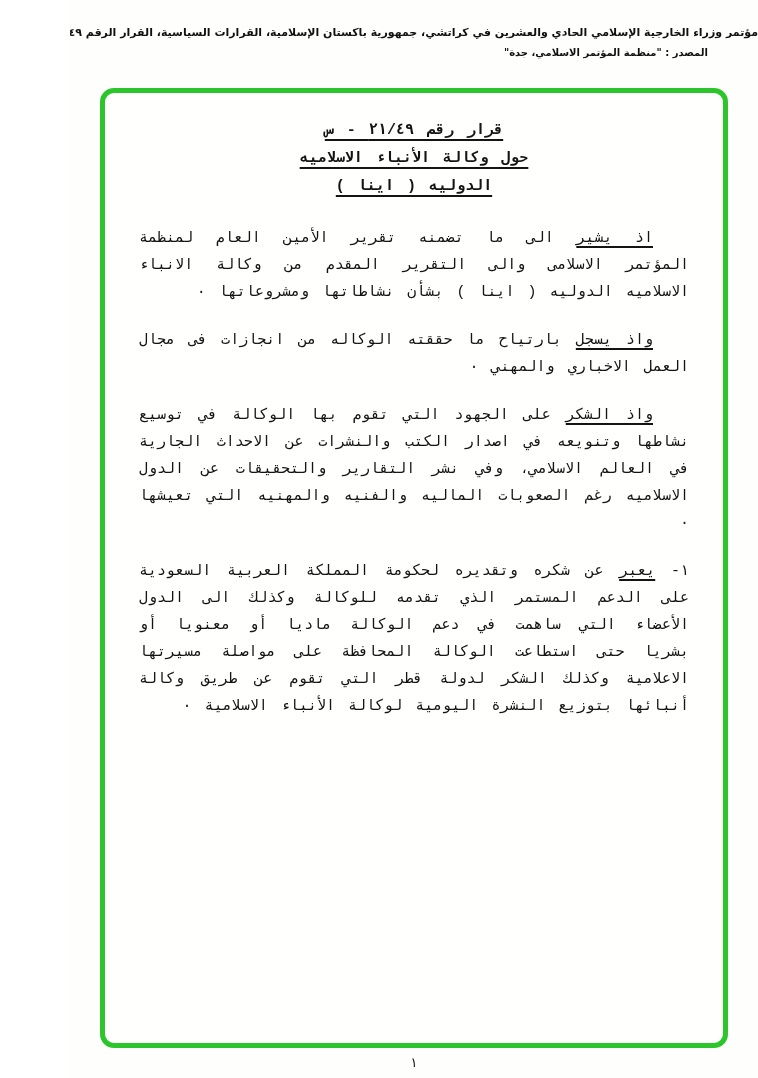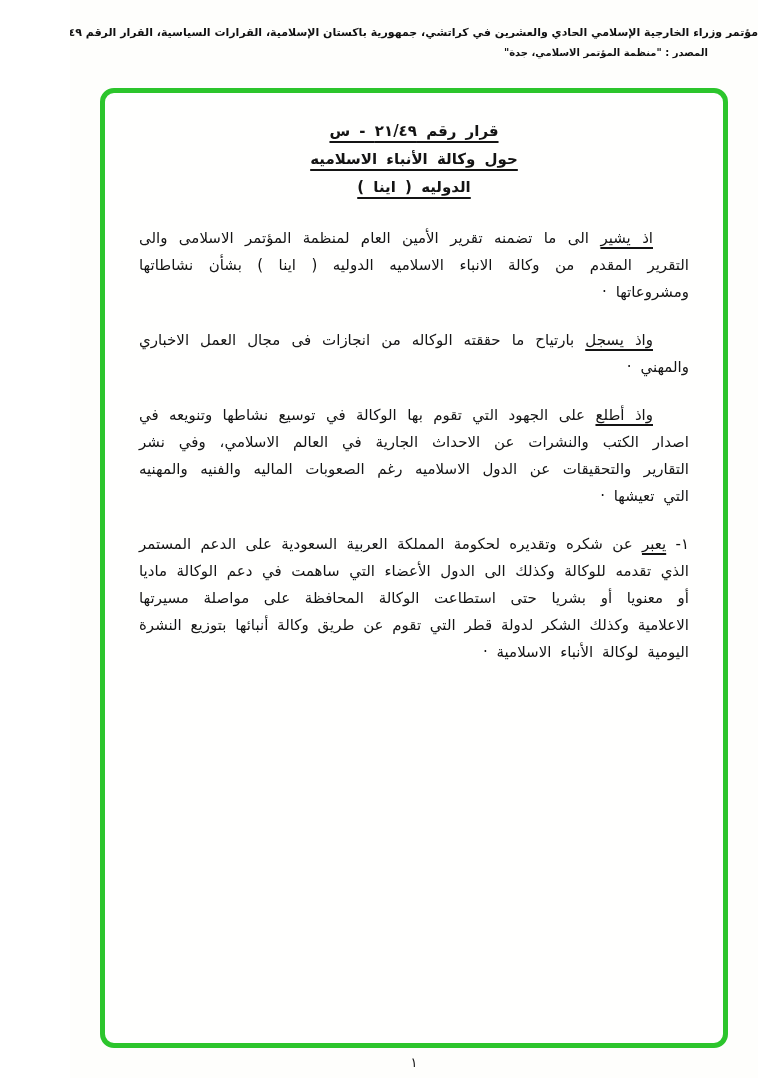--- a/index.html
+++ b/index.html
@@ -39,20 +39,21 @@
     position: absolute;
     top: 88px;
     right: 30px;
     left: 30px;
     bottom: 30px;
     border: 5px solid #2cc52c;
     border-radius: 14px;
     padding: 22px 34px 8px 34px;
     background: #fffffe;
     overflow: hidden;
+    font-family: Liberation Mono, monospace;
   }
   .title-block {
     text-align: center;
     margin: 2px 0 24px 0;
   }
   .title-line {
     display: block;
     font-size: 15px;
     font-weight: bold;
     line-height: 28px;
@@ -107,21 +108,21 @@
       <span class="title-line">حول وكالة الأنباء الاسلاميه</span>
       <span class="title-line">الدوليه ( اينا )</span>
     </div>
 
 
     <p class="para"><span class="lead">اذ يشير</span><span> الى ما تضمنه تقرير الأمين العام لمنظمة المؤتمر الاسلامى والى التقرير المقدم من وكالة الانباء الاسلاميه الدوليه ( اينا ) بشأن نشاطاتها ومشروعاتها ·</span></p>
 
     <p class="para"><span class="lead">واذ يسجل</span><span> بارتياح ما حققته الوكاله من انجازات فى مجال العمل الاخباري والمهني ·</span></p>
 
 
-    <p class="para"><span class="lead">واذ أطلع</span><span> على الجهود التي تقوم بها الوكالة في توسيع نشاطها وتنويعه في اصدار الكتب والنشرات عن الاحداث الجارية في العالم الاسلامي، وفي نشر التقارير والتحقيقات عن الدول الاسلاميه رغم الصعوبات الماليه والفنيه والمهنيه التي تعيشها ·</span></p>
+    <p class="para"><span class="lead">واذ الشكر</span><span> على الجهود التي تقوم بها الوكالة في توسيع نشاطها وتنويعه في اصدار الكتب والنشرات عن الاحداث الجارية في العالم الاسلامي، وفي نشر التقارير والتحقيقات عن الدول الاسلاميه رغم الصعوبات الماليه والفنيه والمهنيه التي تعيشها ·</span></p>
 
 
     <p class="item">
       <span class="number">١-</span>
       <span class="lead">يعبر</span><span> عن شكره وتقديره لحكومة المملكة العربية السعودية على الدعم المستمر الذي تقدمه للوكالة وكذلك الى الدول الأعضاء التي ساهمت في دعم الوكالة ماديا أو معنويا أو بشريا حتى استطاعت الوكالة المحافظة على مواصلة مسيرتها الاعلامية وكذلك الشكر لدولة قطر التي تقوم عن طريق وكالة أنبائها بتوزيع النشرة اليومية لوكالة الأنباء الاسلامية ·</span>
     </p>
 
   </div>
 
   <div class="page-number">١</div>

